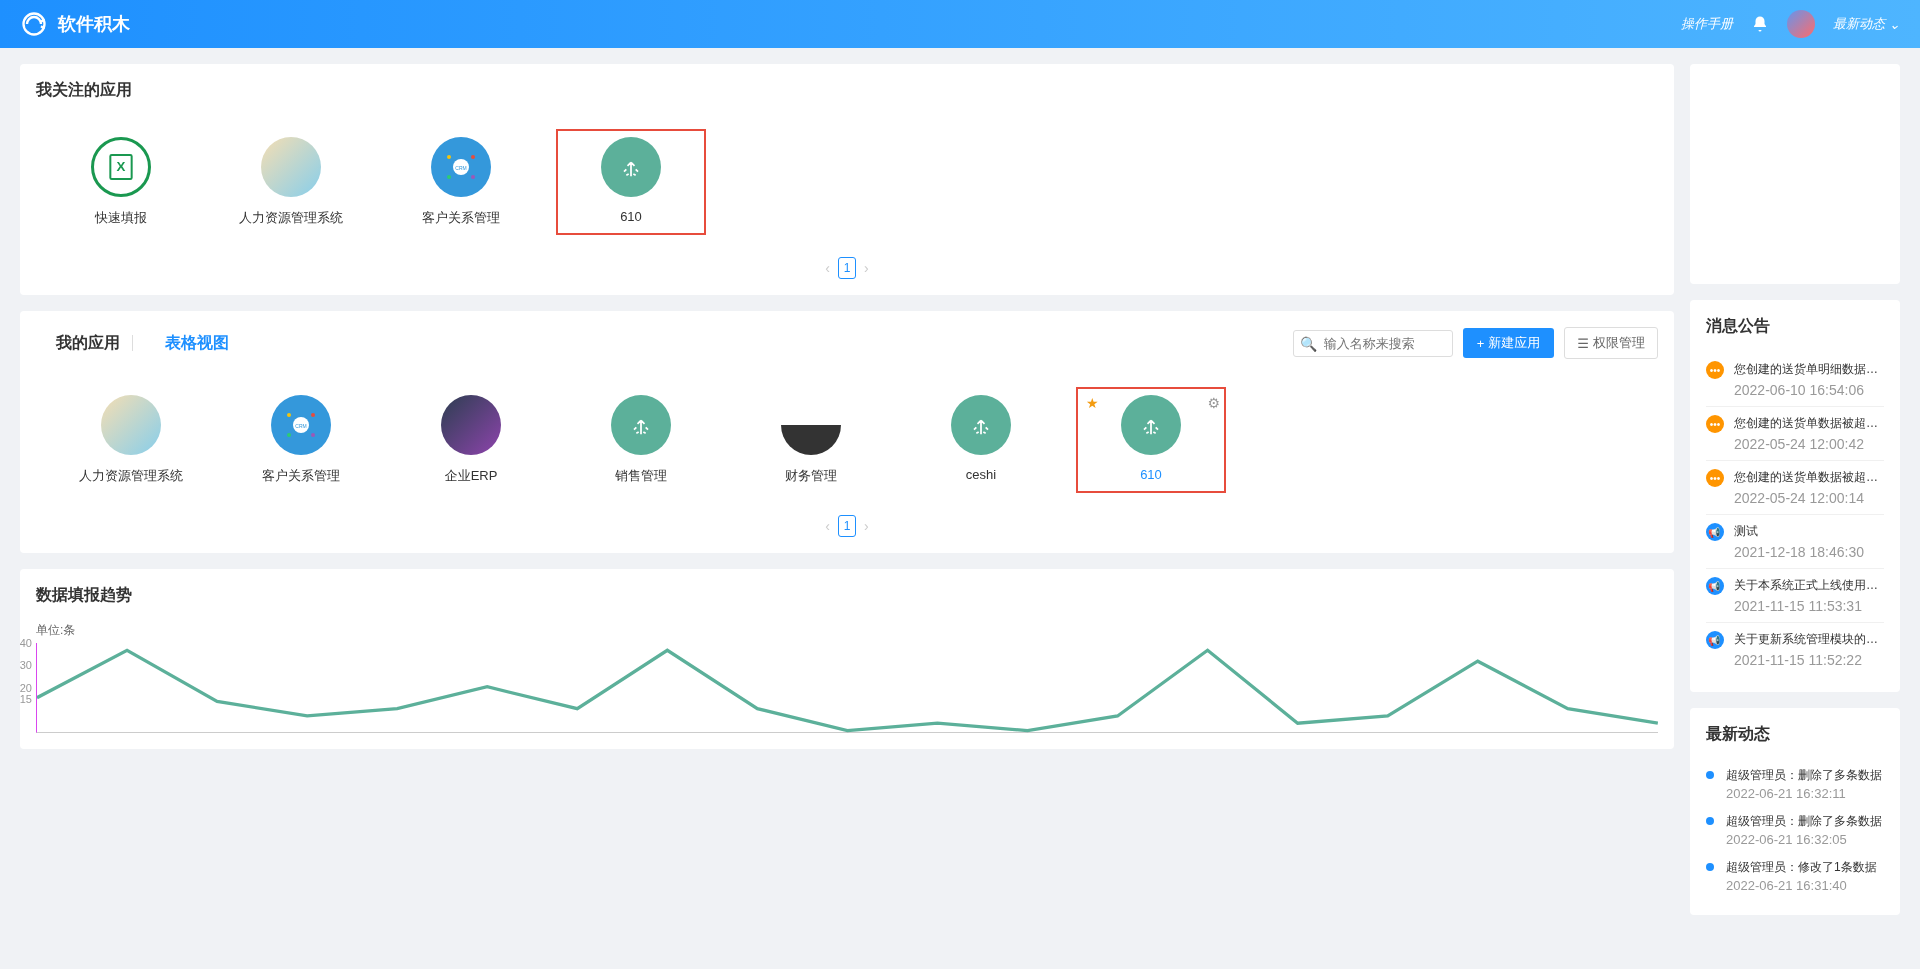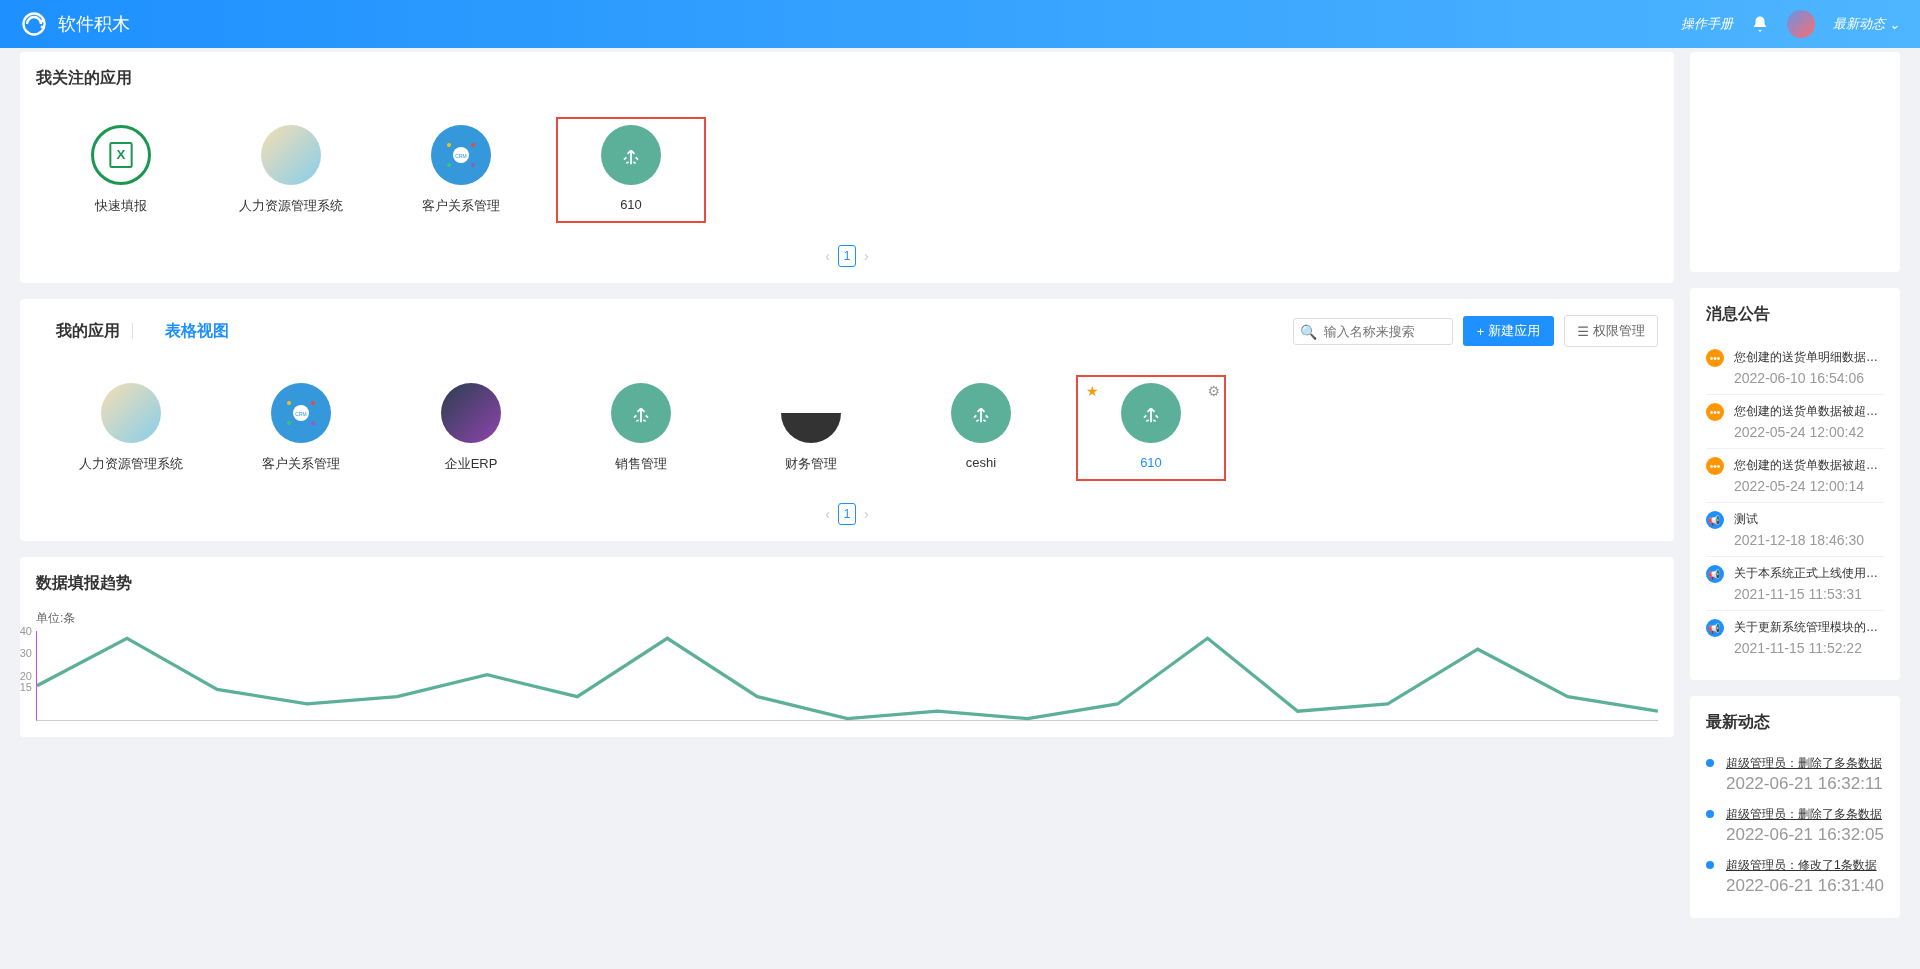--- a/index.html
+++ b/index.html
@@ -1,28 +1,28 @@
 <!DOCTYPE html>
 <html><head>
   <meta charset="utf-8">
   <style>
     * { margin: 0; padding: 0; box-sizing: border-box; }
     body { font-family: "Microsoft YaHei", Arial, sans-serif; background: #f0f2f5; font-size: 14px; color: #333; }
     
     .header { background: linear-gradient(90deg, #1e90ff 0%, #4eb5ff 100%); height: 48px; display: flex; align-items: center; justify-content: space-between; padding: 0 20px; color: white; }
     .header-left { display: flex; align-items: center; gap: 10px; }
     .logo-icon { width: 28px; height: 28px; }
-    .logo-text { font-size: 18px; font-weight: normal; }
+    .logo-text { font-size: 18px; font-weight: bold; }
     .header-right { display: flex; align-items: center; gap: 18px; font-style: italic; }
     .header-link { color: white; font-size: 13px; cursor: pointer; }
     .bell-icon { width: 18px; height: 18px; cursor: pointer; }
     .avatar { width: 28px; height: 28px; border-radius: 50%; background: linear-gradient(135deg, #6495ed, #ff6b6b); }
     .user-name { font-size: 13px; cursor: pointer; display: flex; align-items: center; gap: 4px; }
     
-    .container { display: flex; padding: 4px 20px 20px; gap: 16px; }
+    .container { display: flex; padding: 16px 20px 20px; gap: 16px; }
     .main-content { flex: 1; display: flex; flex-direction: column; gap: 16px; }
     .sidebar-right { width: 210px; display: flex; flex-direction: column; gap: 16px; }
     
     .panel { background: white; border-radius: 4px; padding: 16px; }
     .panel-title { font-size: 16px; font-weight: bold; color: #333; margin-bottom: 16px; }
     
     .app-grid { display: flex; gap: 80px; padding: 20px 40px; }
     .app-item { display: flex; flex-direction: column; align-items: center; gap: 12px; cursor: pointer; width: 90px; position: relative; }
     .app-icon { width: 60px; height: 60px; border-radius: 50%; display: flex; align-items: center; justify-content: center; }
     .app-name { font-size: 13px; color: #333; text-align: center; white-space: nowrap; }
@@ -69,22 +69,22 @@
     .msg-icon { flex-shrink: 0; width: 18px; height: 18px; border-radius: 50%; display: flex; align-items: center; justify-content: center; font-size: 10px; color: white; }
     .msg-icon.orange { background: #ff9500; }
     .msg-icon.blue { background: #1e90ff; }
     .msg-content { flex: 1; min-width: 0; }
     .msg-title { font-size: 12px; color: #333; white-space: nowrap; overflow: hidden; text-overflow: ellipsis; }
     .msg-time { font-size: 14px; color: #999; margin-top: 4px; }
     
     .timeline-item { display: flex; gap: 12px; padding: 6px 0; }
     .timeline-dot { width: 8px; height: 8px; border-radius: 50%; background: #1e90ff; margin-top: 4px; flex-shrink: 0; }
     .timeline-content { flex: 1; }
-    .timeline-title { font-size: 12px; color: #333; text-decoration: underline; }
-    .timeline-time { font-size: 17px; color: #999; margin-top: 2px; }
+    .timeline-title { font-size: 12px; color: #333; }
+    .timeline-time { font-size: 13px; color: #999; margin-top: 2px; }
     
     .empty-panel { background: white; border-radius: 4px; height: 220px; }
     
     .leaf-svg { width: 28px; height: 28px; }
   </style>
 </head>
 <body>
 
 <div class="header">
   <div class="header-left">

